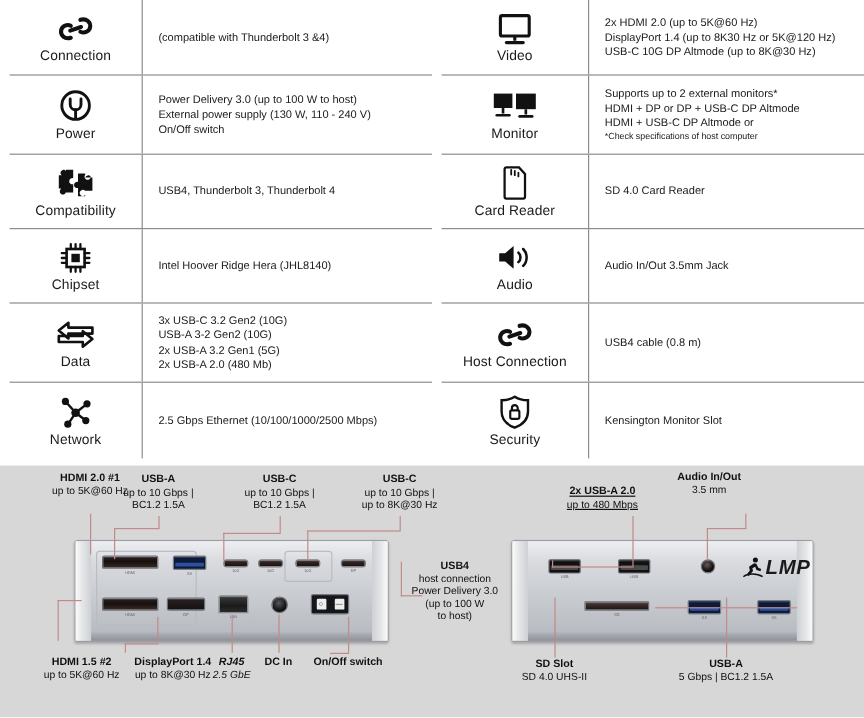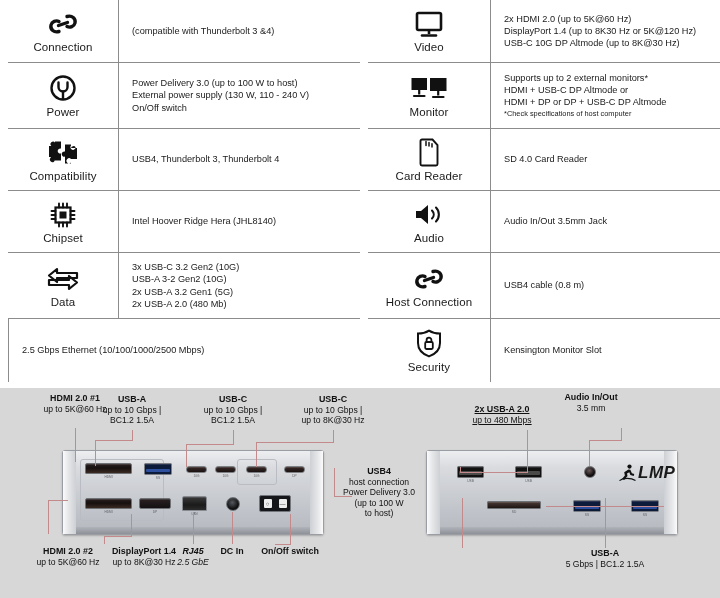--- a/index.html
+++ b/index.html
@@ -299,20 +299,37 @@
         </div>
         <div class="spec-val-cell">
           <div class="spec-val-line">3x USB-C 3.2 Gen2 (10G)</div>
           <div class="spec-val-line">USB-A 3-2 Gen2 (10G)</div>
           <div class="spec-val-line">2x USB-A 3.2 Gen1  (5G)</div>
           <div class="spec-val-line">2x USB-A 2.0 (480 Mb)</div>
         </div>
       </div>
 
       <div class="spec-row h-network">
+        <div class="spec-icon-cell">
+          <div class="spec-icon-glyph">
+            <svg width="30" height="28" viewBox="0 0 30 28">
+              <g stroke="#111" stroke-width="2">
+                <path d="M15 14 L7 5 M15 14 L24 7 M15 14 L23 20 M15 14 L9 23"></path>
+              </g>
+              <g fill="#111">
+                <circle cx="15" cy="14" r="3.6"></circle>
+                <circle cx="6.5" cy="4.5" r="3"></circle>
+                <circle cx="24.5" cy="6.5" r="3"></circle>
+                <circle cx="23.5" cy="20.5" r="3"></circle>
+                <circle cx="8.5" cy="23.5" r="3"></circle>
+              </g>
+            </svg>
+          </div>
+          <div class="spec-icon-label">Network</div>
+        </div>
         <div class="spec-val-cell">
           <div class="spec-val-line">2.5 Gbps Ethernet (10/100/1000/2500 Mbps)</div>
         </div>
       </div>
     </div>
 
     <div class="spec-col right">
 
       <div class="spec-row h-video">
         <div class="spec-icon-cell">
@@ -341,22 +358,22 @@
               <path d="M4 21 H14.5" stroke="#111" stroke-width="2.2" stroke-linecap="round"></path>
               <rect x="20" y="3" width="16.5" height="13" fill="#111"></rect>
               <path d="M28.2 16 V20.5" stroke="#111" stroke-width="2.2"></path>
               <path d="M23 22 H33.5" stroke="#111" stroke-width="2.2" stroke-linecap="round"></path>
             </svg>
           </div>
           <div class="spec-icon-label">Monitor</div>
         </div>
         <div class="spec-val-cell">
           <div class="spec-val-line">Supports up to 2 external monitors*</div>
+          <div class="spec-val-line">HDMI + DP or DP + USB-C DP Altmode</div>
           <div class="spec-val-line">HDMI + USB-C DP Altmode or</div>
-          <div class="spec-val-line">HDMI + DP or DP + USB-C DP Altmode</div>
           <div class="spec-val-line note">*Check specifications of host computer</div>
         </div>
       </div>
 
       <div class="spec-row h-card">
         <div class="spec-icon-cell">
           <div class="spec-icon-glyph">
             <svg width="22" height="29" viewBox="0 0 22 29">
               <path d="M4 1.5 h10.5 L19.5 7 V26 a1.5 1.5 0 0 1 -1.5 1.5 H4 A1.5 1.5 0 0 1 2.5 26 V3 A1.5 1.5 0 0 1 4 1.5 Z" fill="none" stroke="#111" stroke-width="1.9"></path>
               <g stroke="#111" stroke-width="1.5" stroke-linecap="round">
@@ -596,21 +613,21 @@
       <span class="sub">BC1.2 1.5A</span>
     </div>
 
     <div class="callout" style="left:283px; top:6px; width:100px;">
       <span class="ttl">USB-C</span>
       <span class="sub">up to 10 Gbps |</span>
       <span class="sub">up to 8K@30 Hz</span>
     </div>
 
     <div class="callout" style="left:14px; top:158px; width:108px;">
-      <span class="ttl">HDMI 2.0 #2</span>
+      <span class="ttl">HDMI 1.5 #2</span>
       <span class="sub">up to 5K@60 Hz</span>
     </div>
 
     <div class="callout" style="left:88px; top:158px; width:112px;">
       <span class="ttl">DisplayPort 1.4</span>
       <span class="sub">up to 8K@30 Hz</span>
     </div>
 
     <div class="callout" style="left:162px; top:158px; width:62px;font-style:italic;">
       <span class="ttl">RJ45</span>
@@ -636,20 +653,24 @@
     <div class="callout" style="left:452px; top:16px; width:100px;text-decoration:underline;">
       <span class="ttl">2x USB-A 2.0</span>
       <span class="sub">up to 480 Mbps</span>
     </div>
 
     <div class="callout" style="left:551px; top:4px; width:80px;">
       <span class="ttl">Audio In/Out</span>
       <span class="sub">3.5 mm</span>
     </div>
 
+    <div class="callout" style="left:418px; top:160px; width:88px;">
+      <span class="ttl">SD Slot</span>
+      <span class="sub">SD 4.0 UHS-II</span>
+    </div>
 
     <div class="callout" style="left:547px; top:160px; width:116px;">
       <span class="ttl">USB-A</span>
       <span class="sub">5 Gbps | BC1.2 1.5A</span>
     </div>
 
   </div>
 </div>
 
 </body></html>

